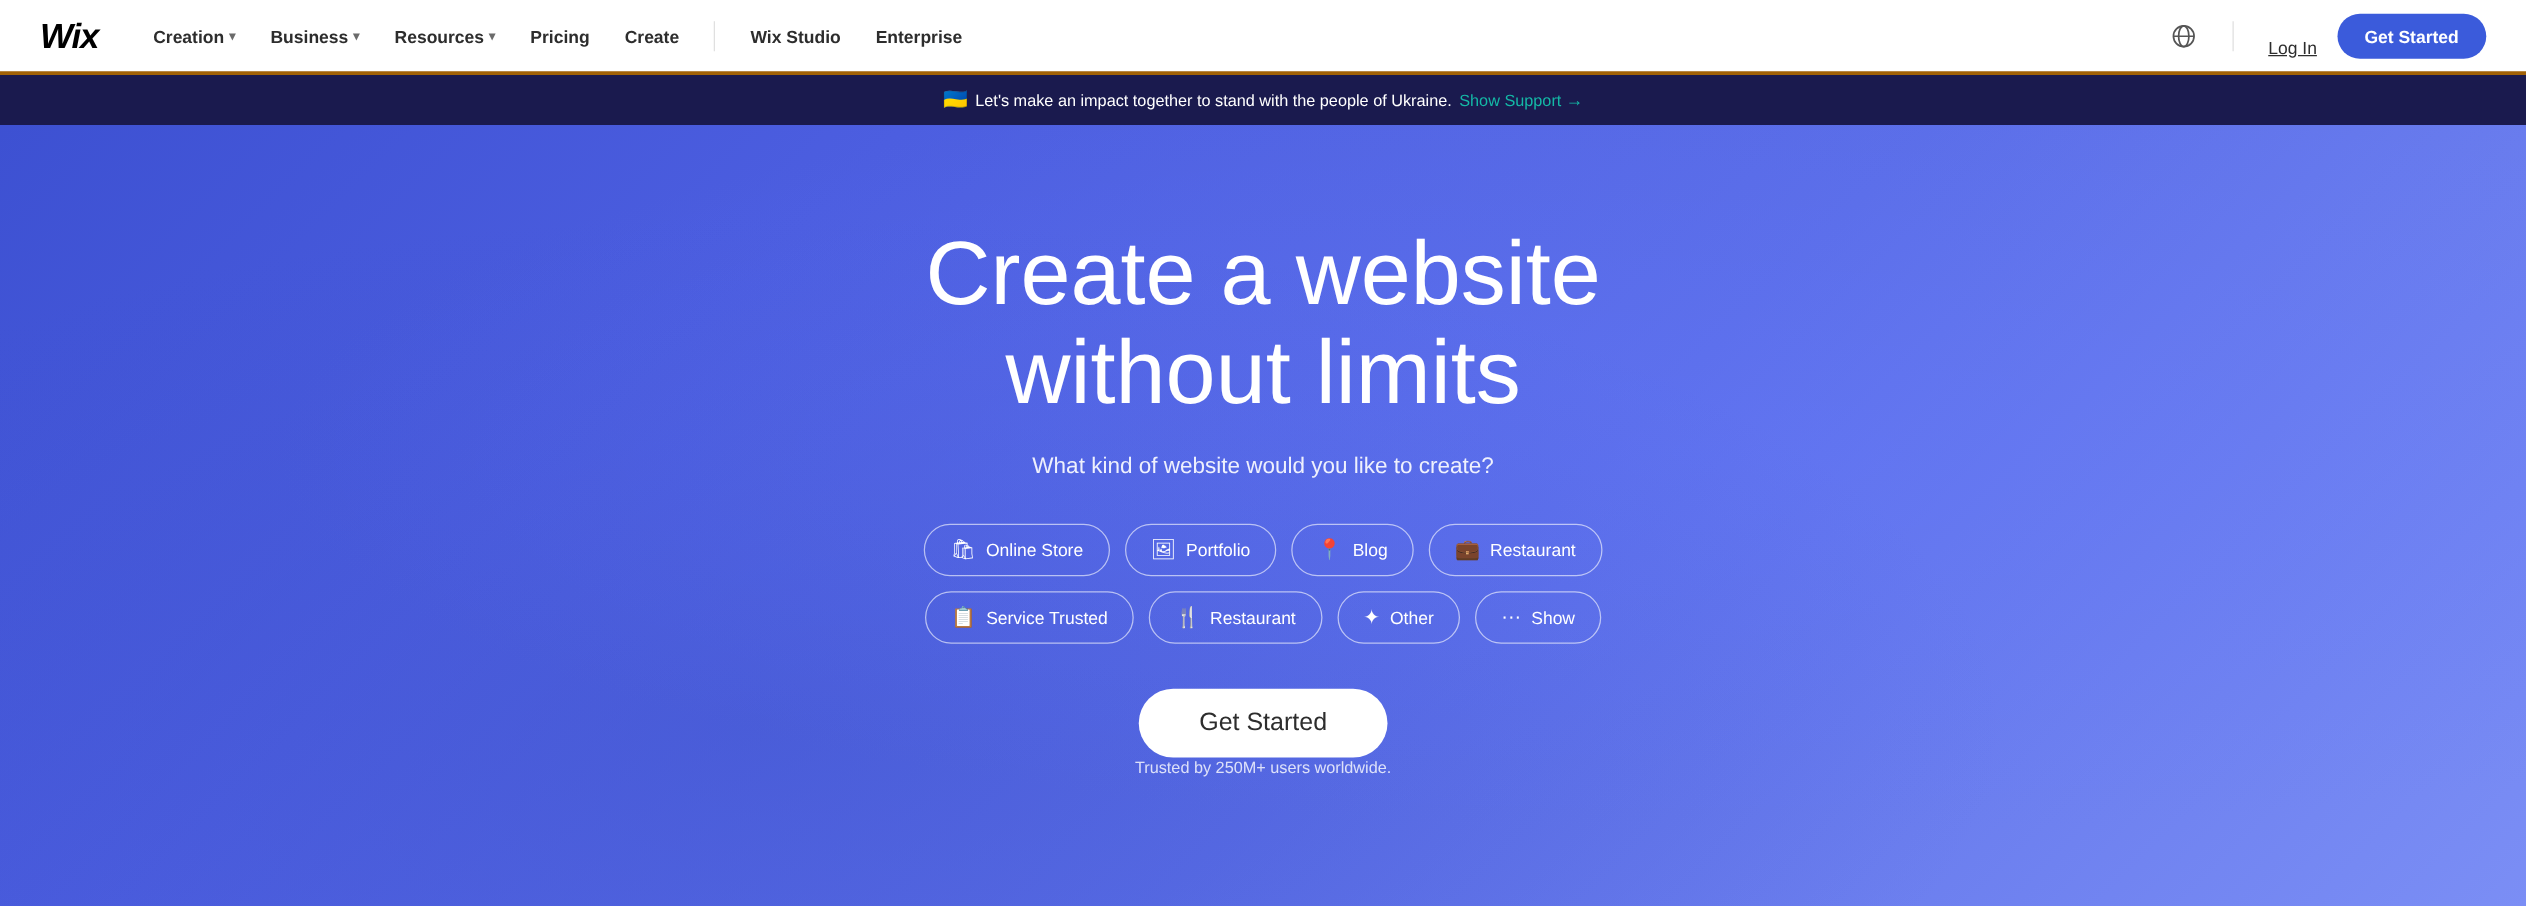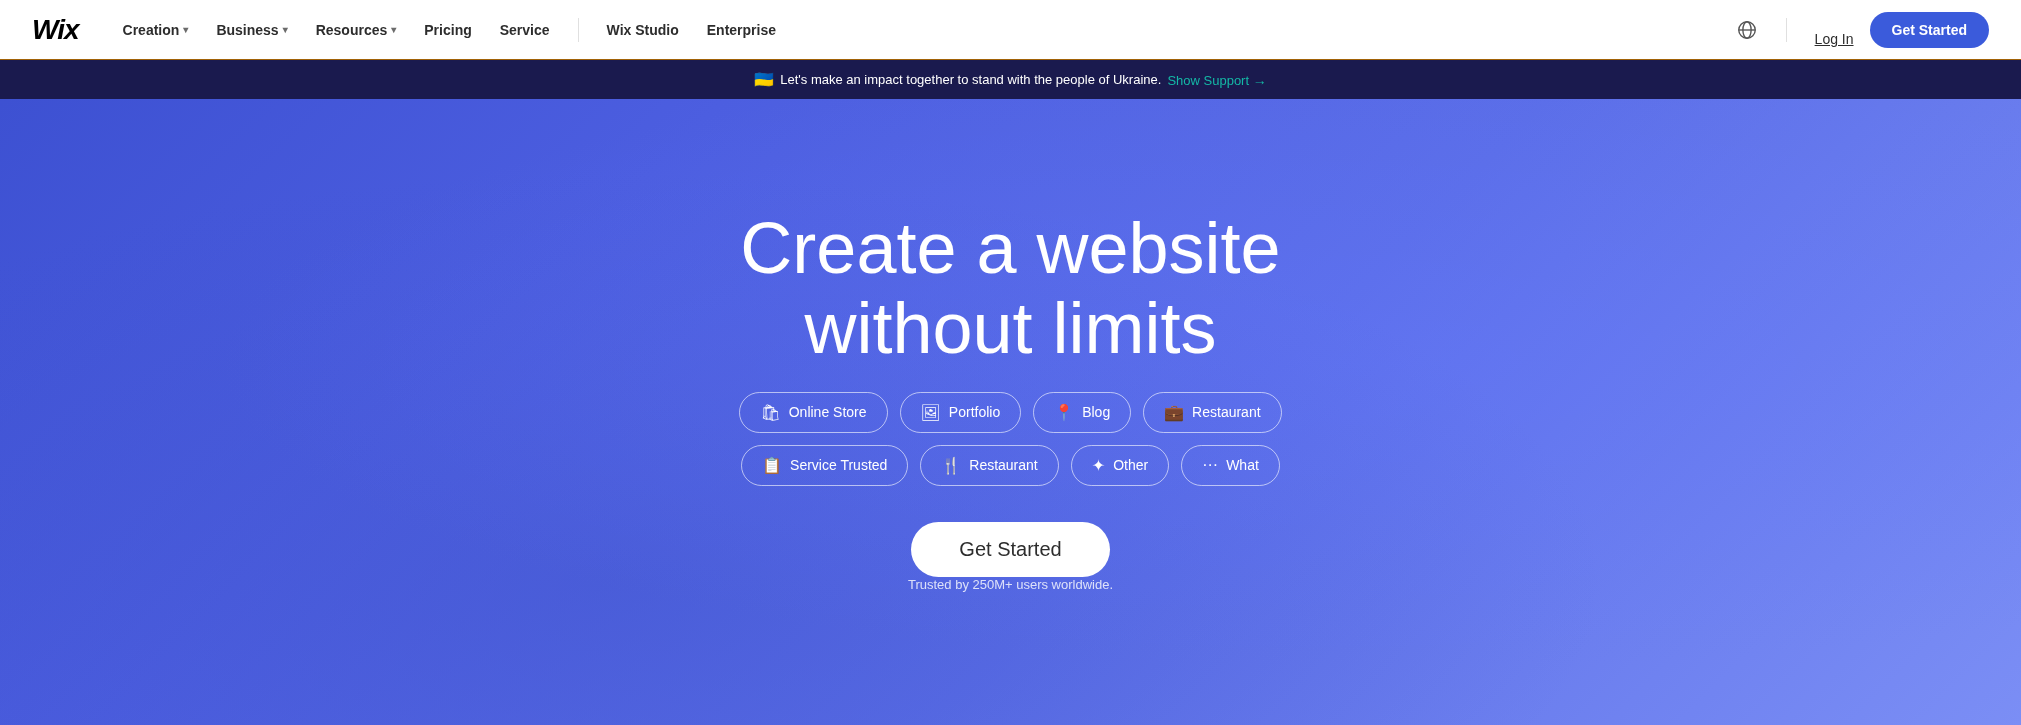--- a/index.html
+++ b/index.html
@@ -8,21 +8,21 @@
     
     .navbar {
       position: fixed;
       top: 0; left: 0; right: 0;
       height: 60px;
       background: #fff;
       display: flex;
       align-items: center;
       padding: 0 32px;
       z-index: 100;
-      border-bottom: 1px solid #a16207;
+      border-bottom: 3px solid #a16207;
     }
     .nav-logo {
       font-size: 28px;
       font-weight: 900;
       letter-spacing: -1px;
       color: #000;
       margin-right: 32px;
       font-style: italic;
     }
     .nav-links {
@@ -211,21 +211,21 @@
       <span class="chevron">▾</span>
     </div>
     <div class="nav-item">
       <span>Resources</span>
       <span class="chevron">▾</span>
     </div>
     <div class="nav-item">
       <span>Pricing</span>
     </div>
     <div class="nav-item">
-      <span>Service</span>
+      <span>Create</span>
     </div>
     <div class="nav-separator"></div>
     <div class="nav-item">
       <span>Wix Studio</span>
     </div>
     <div class="nav-item">
       <span>Enterprise</span>
     </div>
   </div>
   <div class="nav-right">
@@ -244,20 +244,21 @@
   <span class="banner-flag">🇺🇦</span>
   <span>Let's make an impact together to stand with the people of Ukraine.</span>
   <a class="banner-link">
     <span>Show Support</span>
     <span class="banner-arrow">→</span>
   </a>
 </div>
 
 <section class="hero">
   <h1 class="hero-title">Create a website without limits</h1>
+  <p class="hero-subtitle">What kind of website would you like to create?</p>
 
   <div class="category-row">
     <button class="category-btn">
       <span class="btn-icon">🛍</span>
       <span>Online Store</span>
     </button>
     <button class="category-btn">
       <span class="btn-icon">🖼</span>
       <span>Portfolio</span>
     </button>
@@ -279,19 +280,19 @@
     <button class="category-btn">
       <span class="btn-icon">🍴</span>
       <span>Restaurant</span>
     </button>
     <button class="category-btn">
       <span class="btn-icon">✦</span>
       <span>Other</span>
     </button>
     <button class="category-btn">
       <span class="btn-icon">···</span>
-      <span>What</span>
+      <span>Show</span>
     </button>
   </div>
 
   <button class="hero-cta">Get Started</button>
   <p class="hero-trusted">Trusted by 250M+ users worldwide.</p>
 </section>
 
 </body></html>

